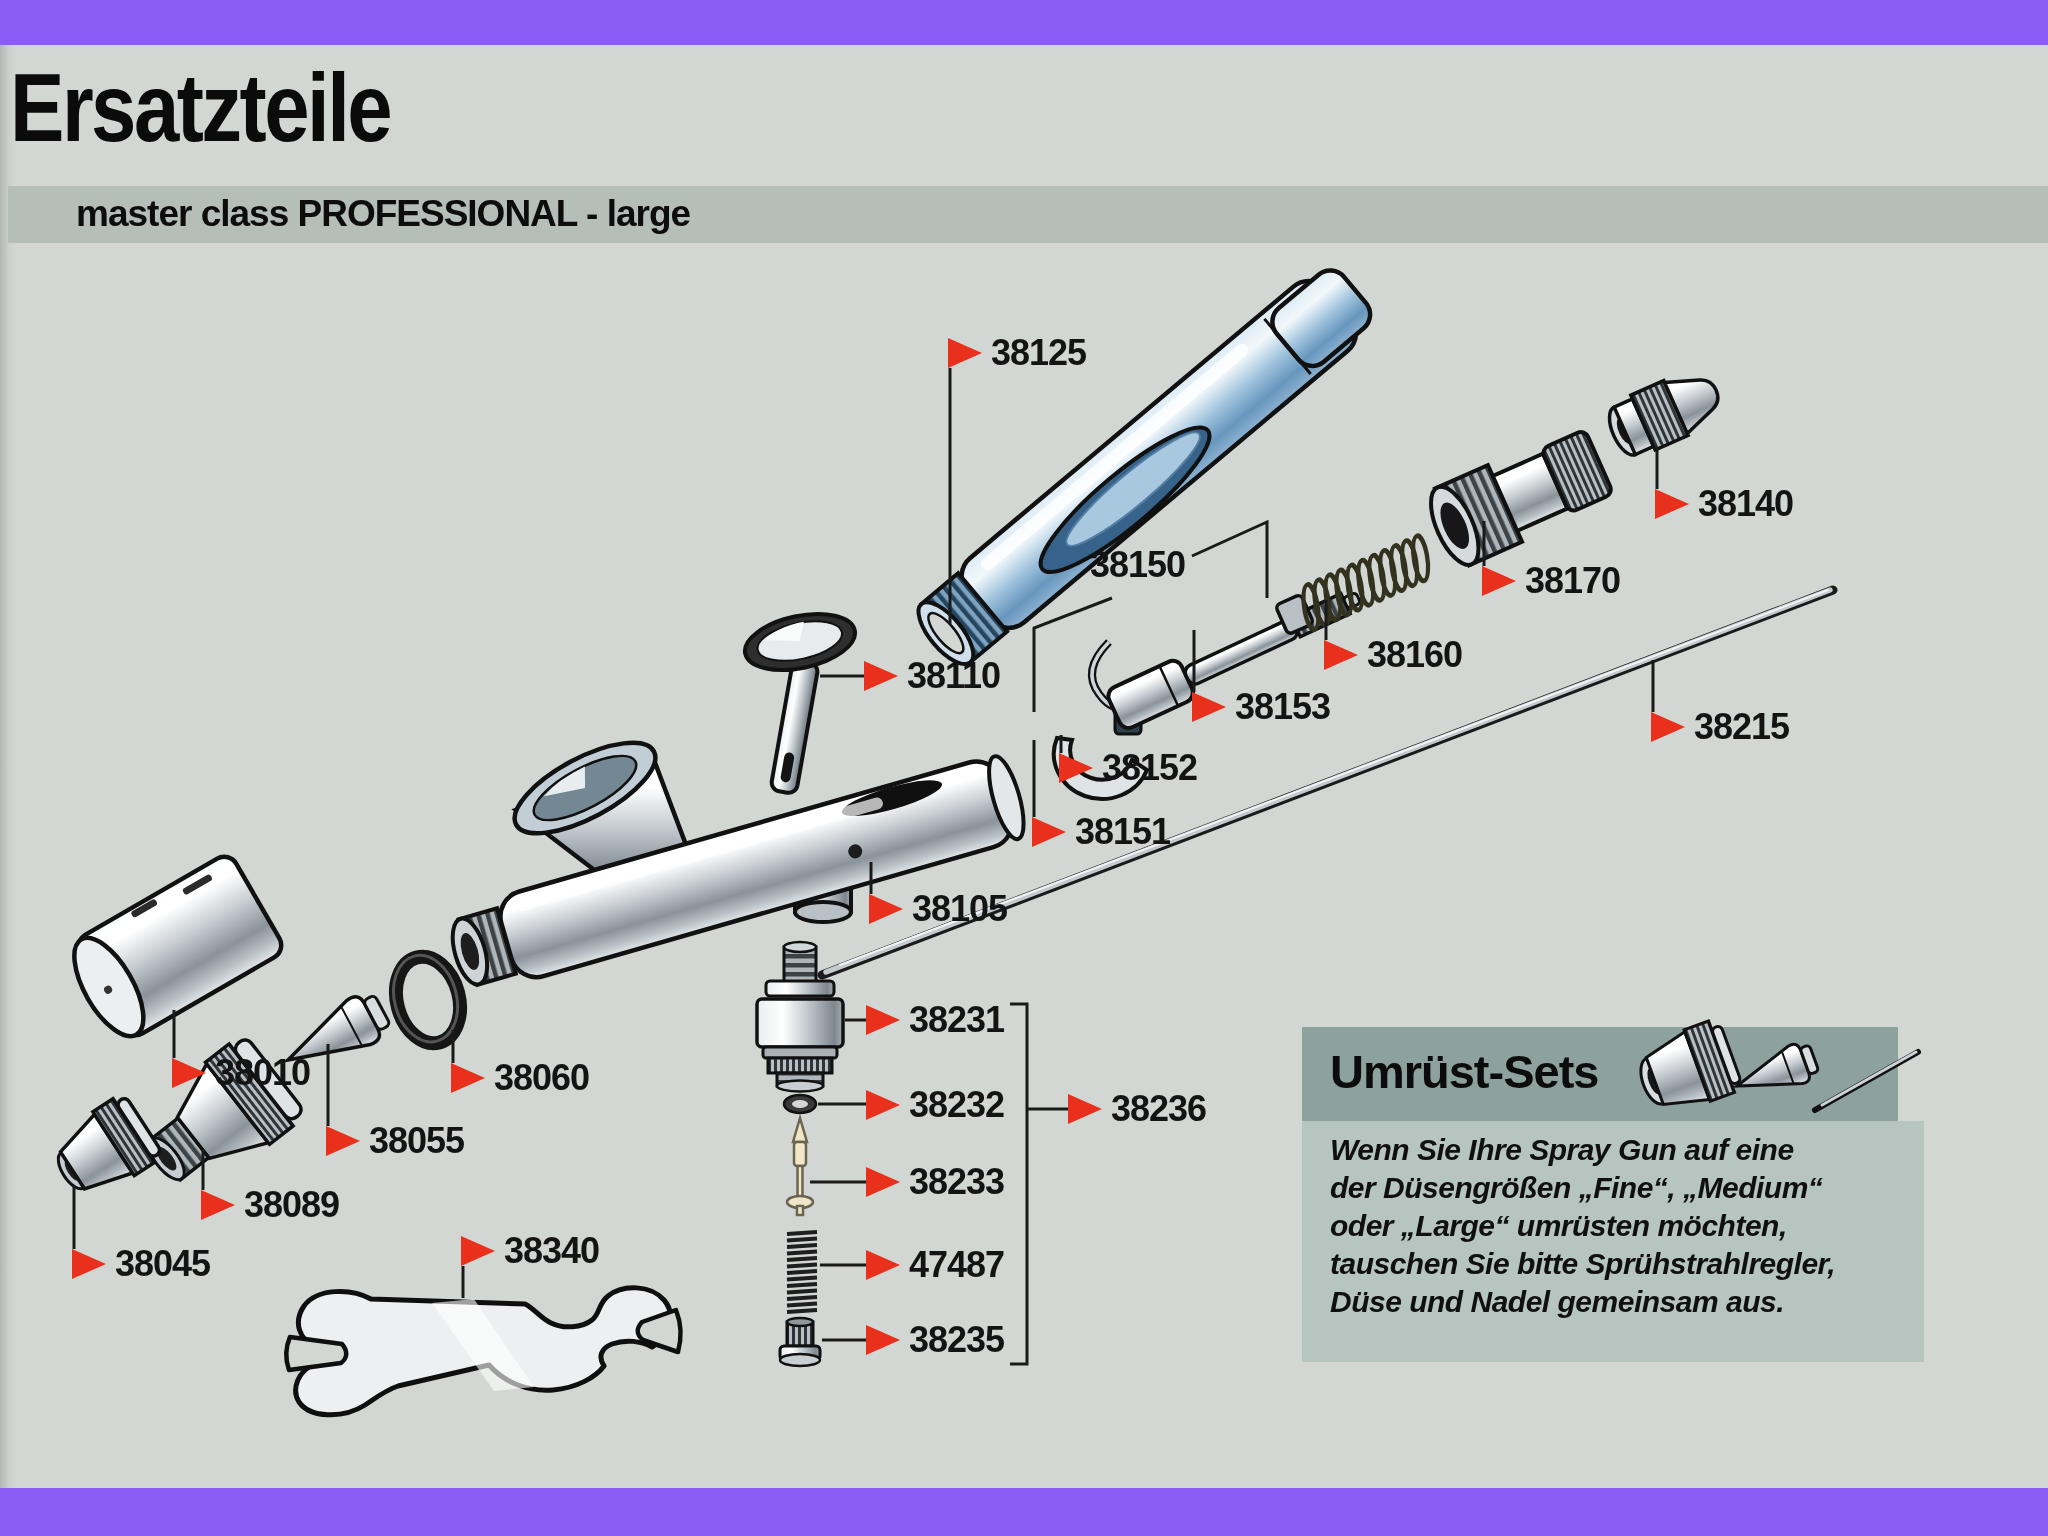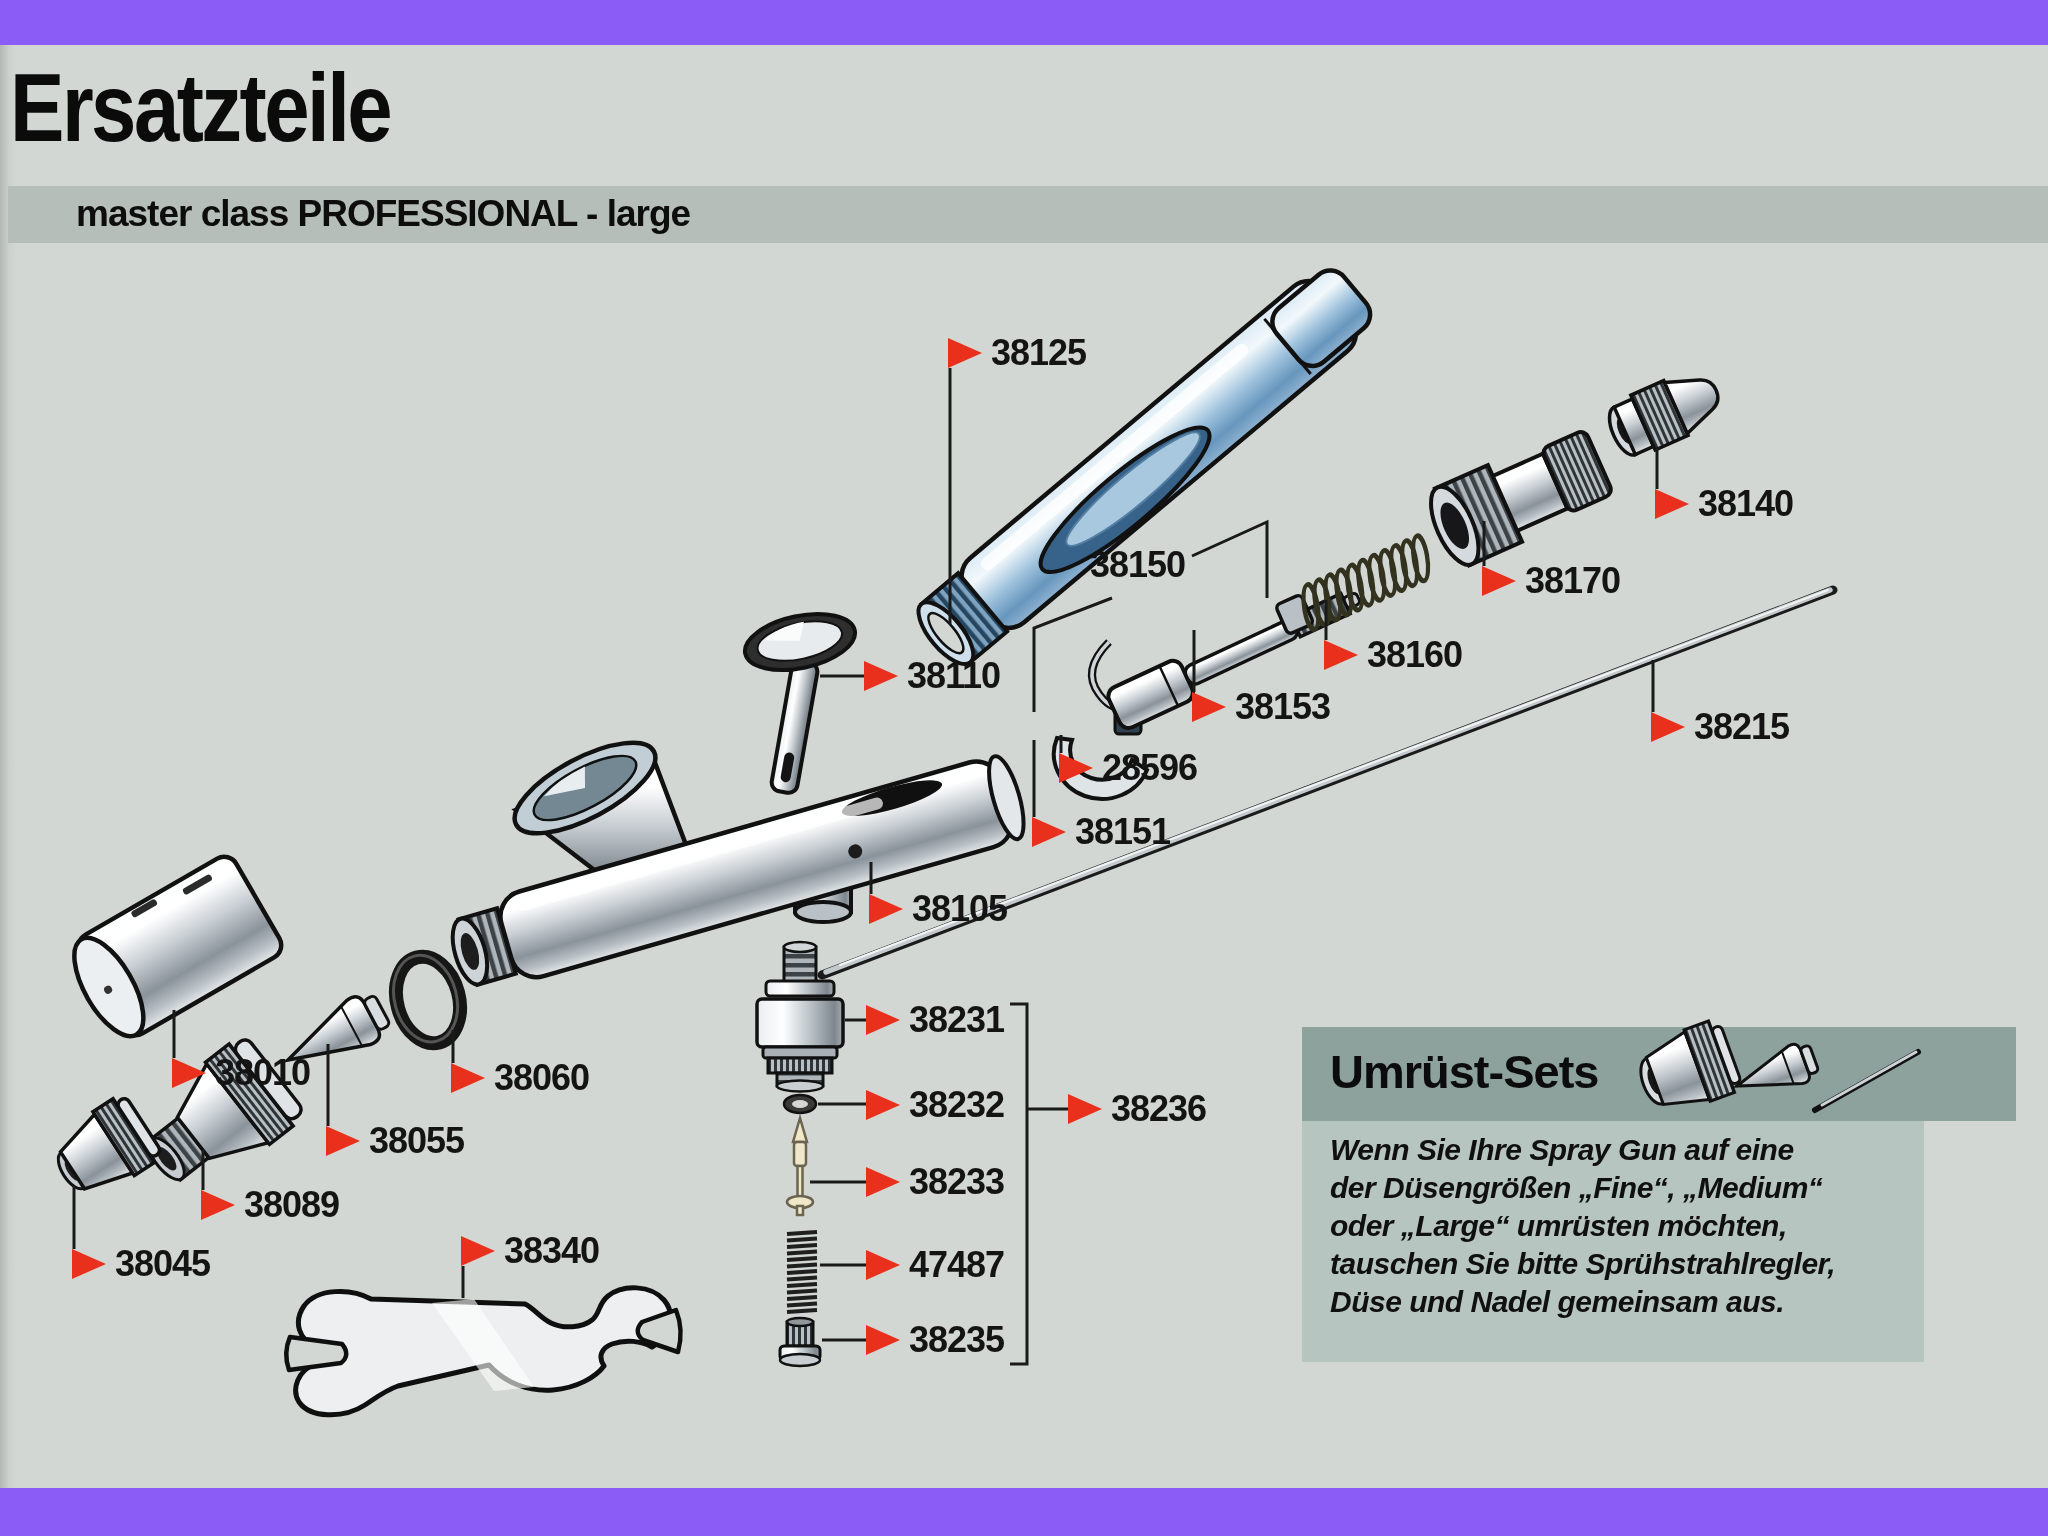--- a/index.html
+++ b/index.html
@@ -13,21 +13,21 @@
   .banner{position:absolute;left:8px;top:186px;width:2040px;height:57px;background:#b6beba;}
   .banner span{position:absolute;left:68px;top:50%;transform:translateY(-52%);
         font-size:37px;font-weight:bold;letter-spacing:-1px;white-space:nowrap;color:#0d0d0d;}
   .diagram-svg{position:absolute;left:0;top:0;width:2048px;height:1536px;z-index:5;pointer-events:none;}
   .flag{position:absolute;display:flex;align-items:center;gap:9px;z-index:6;height:30px;}
   .flag .tri{width:0;height:0;border-top:15px solid transparent;border-bottom:15px solid transparent;
         border-left:34px solid #e8301c;}
   .flag .num, .assembly-num{font-size:36px;font-weight:bold;letter-spacing:-1px;color:#141414;white-space:nowrap;}
   .assembly-num{position:absolute;z-index:6;}
   .umrust{position:absolute;left:1302px;top:1027px;width:622px;height:335px;z-index:2;}
-  .umrust .head{position:absolute;left:0;top:0;width:714px;height:94px;background:#8da29d;}
+  .umrust .head{position:absolute;left:0;top:0;width:596px;height:94px;background:#8da29d;}
   .umrust .head .t{position:absolute;left:28px;top:50%;transform:translateY(-54%);
         font-size:47px;font-weight:bold;letter-spacing:-1px;color:#0c0c0c;white-space:nowrap;}
   .umrust .bodytext{position:absolute;left:0;top:94px;width:622px;height:241px;background:#b7c5c1;font-style:italic;}
   .umrust .bodytext .ln{position:absolute;left:28px;font-size:30px;font-weight:bold;
         letter-spacing:-0.5px;color:#101010;white-space:nowrap;}
 </style>
 </head>
 <body>
 
 <div class="page">
@@ -343,21 +343,21 @@
   <div class="flag" style="left:1324px;top:640px">
       <span class="tri"></span>
       <span class="num">38160</span>
     </div>
   <div class="flag" style="left:1192px;top:692px">
       <span class="tri"></span>
       <span class="num">38153</span>
     </div>
   <div class="flag" style="left:1059px;top:753px">
       <span class="tri"></span>
-      <span class="num">28596</span>
+      <span class="num">38152</span>
     </div>
   <div class="flag" style="left:1032px;top:817px">
       <span class="tri"></span>
       <span class="num">38151</span>
     </div>
   <div class="flag" style="left:1651px;top:712px">
       <span class="tri"></span>
       <span class="num">38215</span>
     </div>
   <div class="flag" style="left:864px;top:661px">

